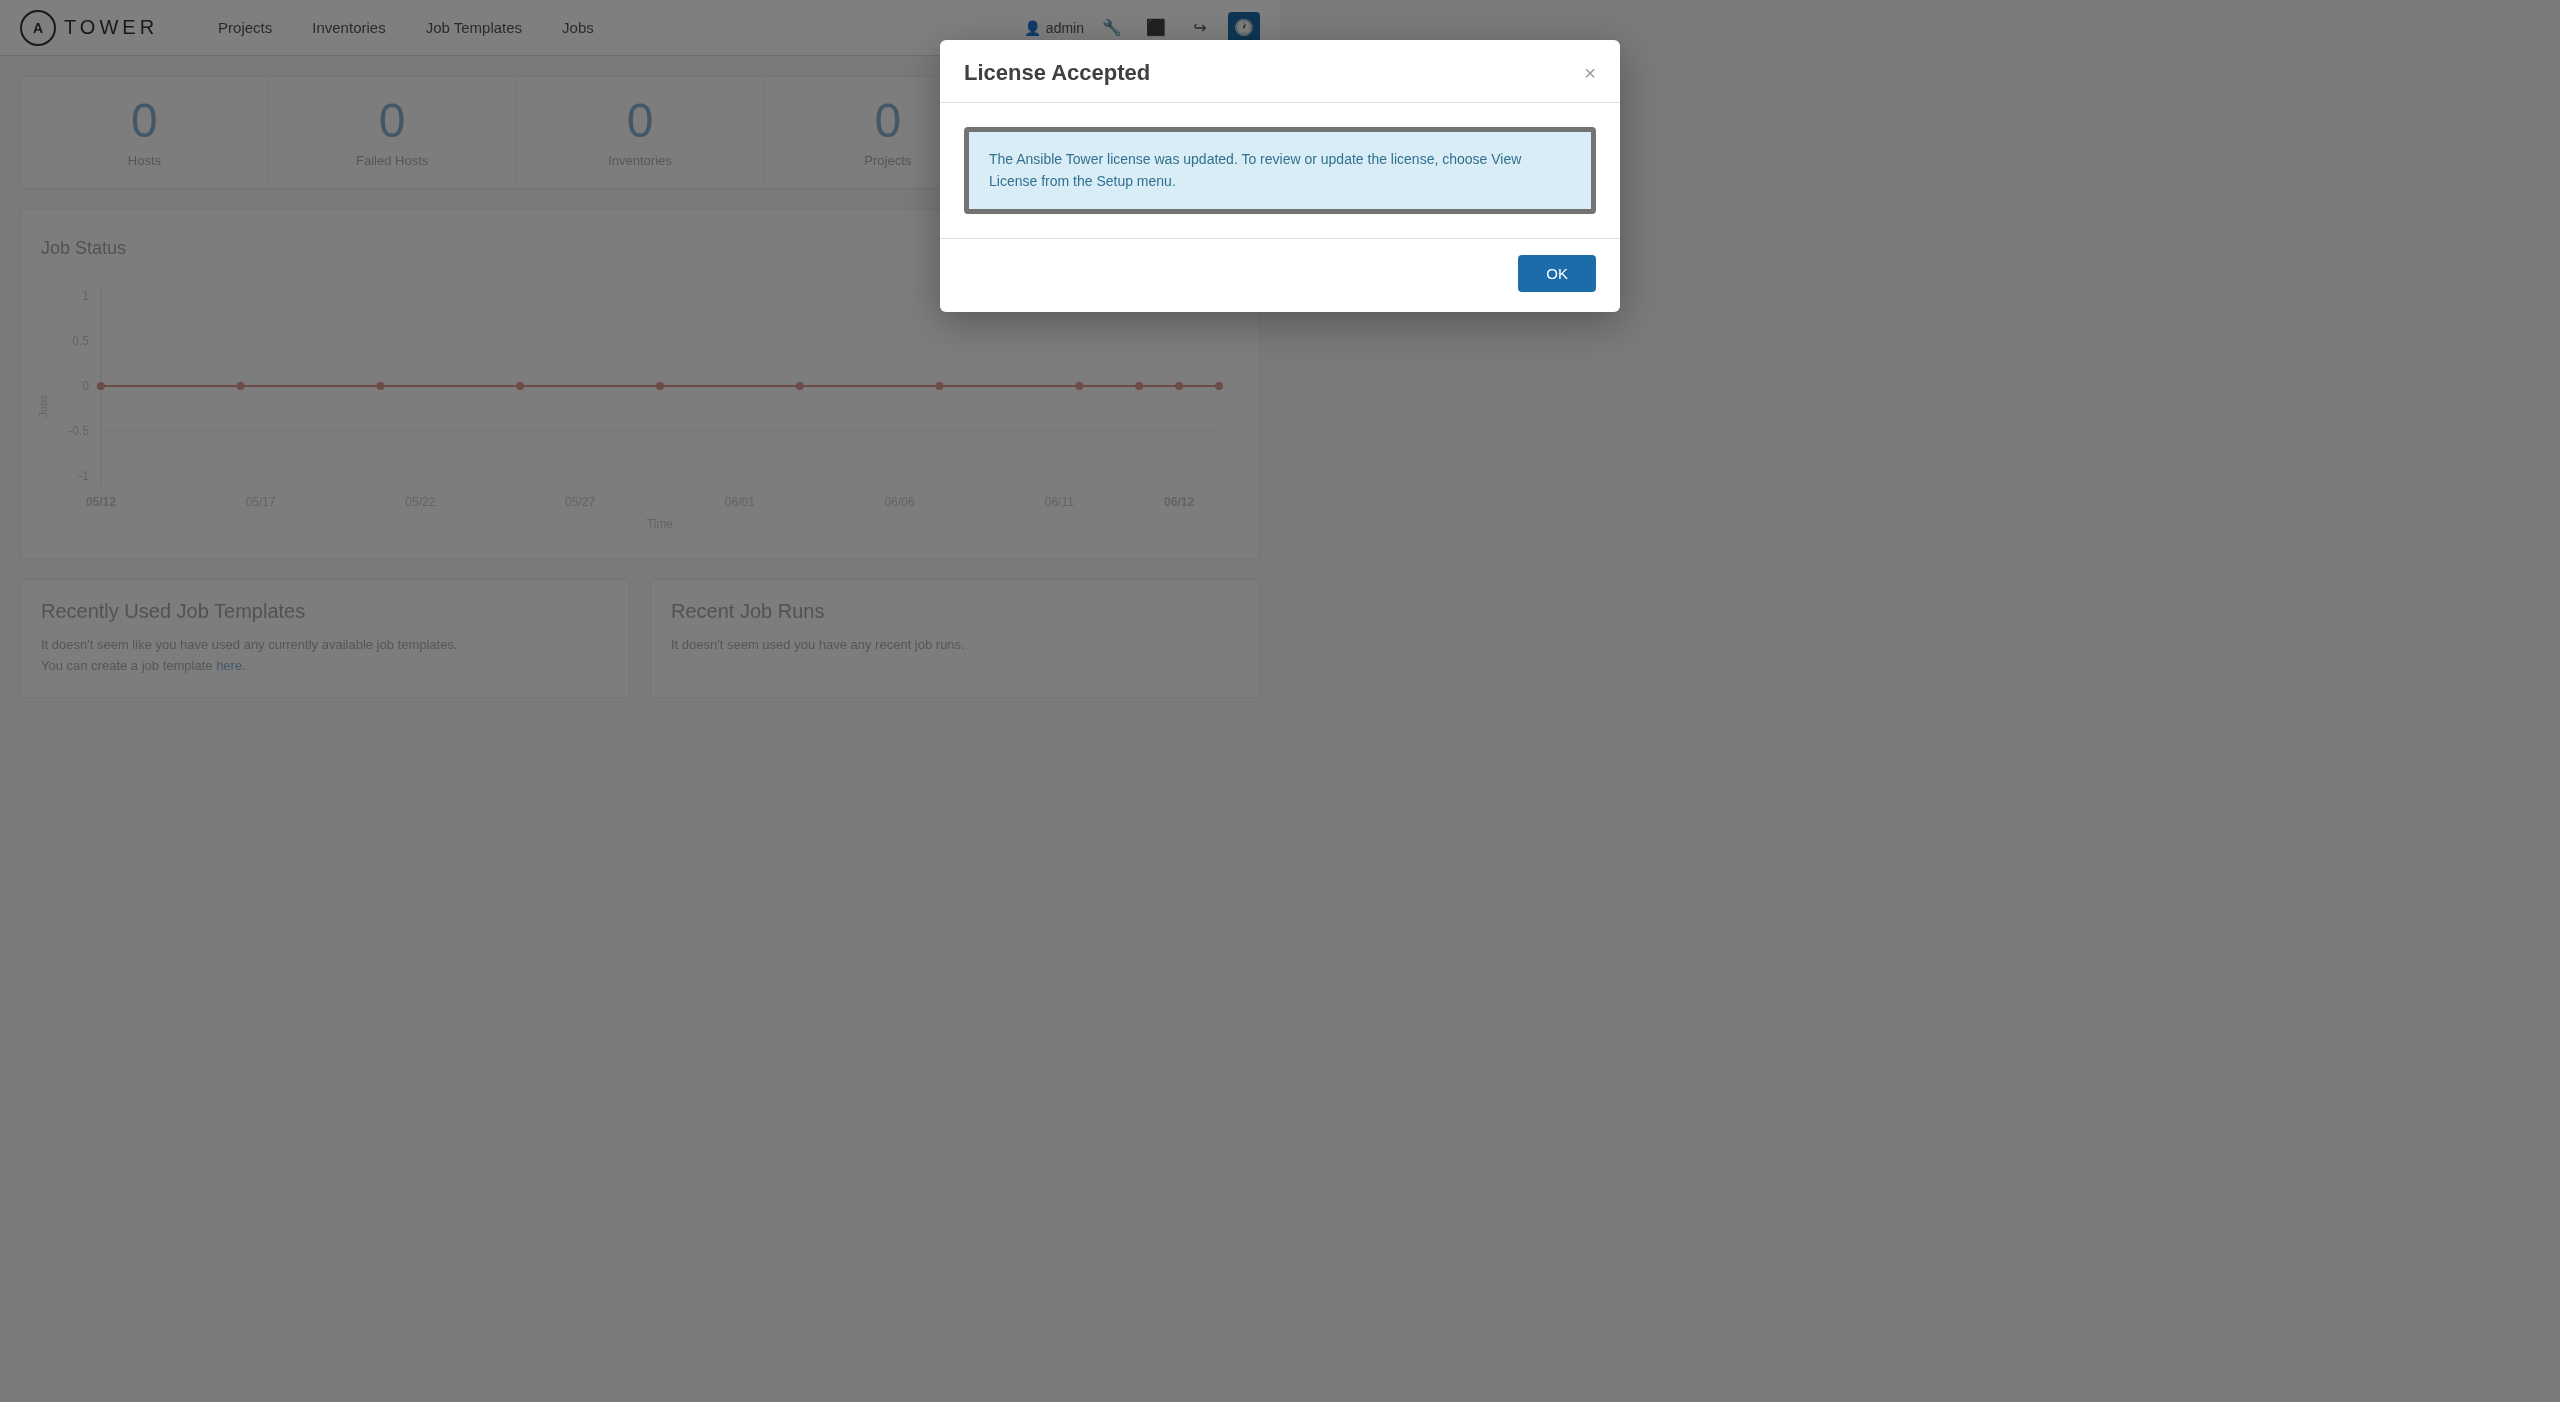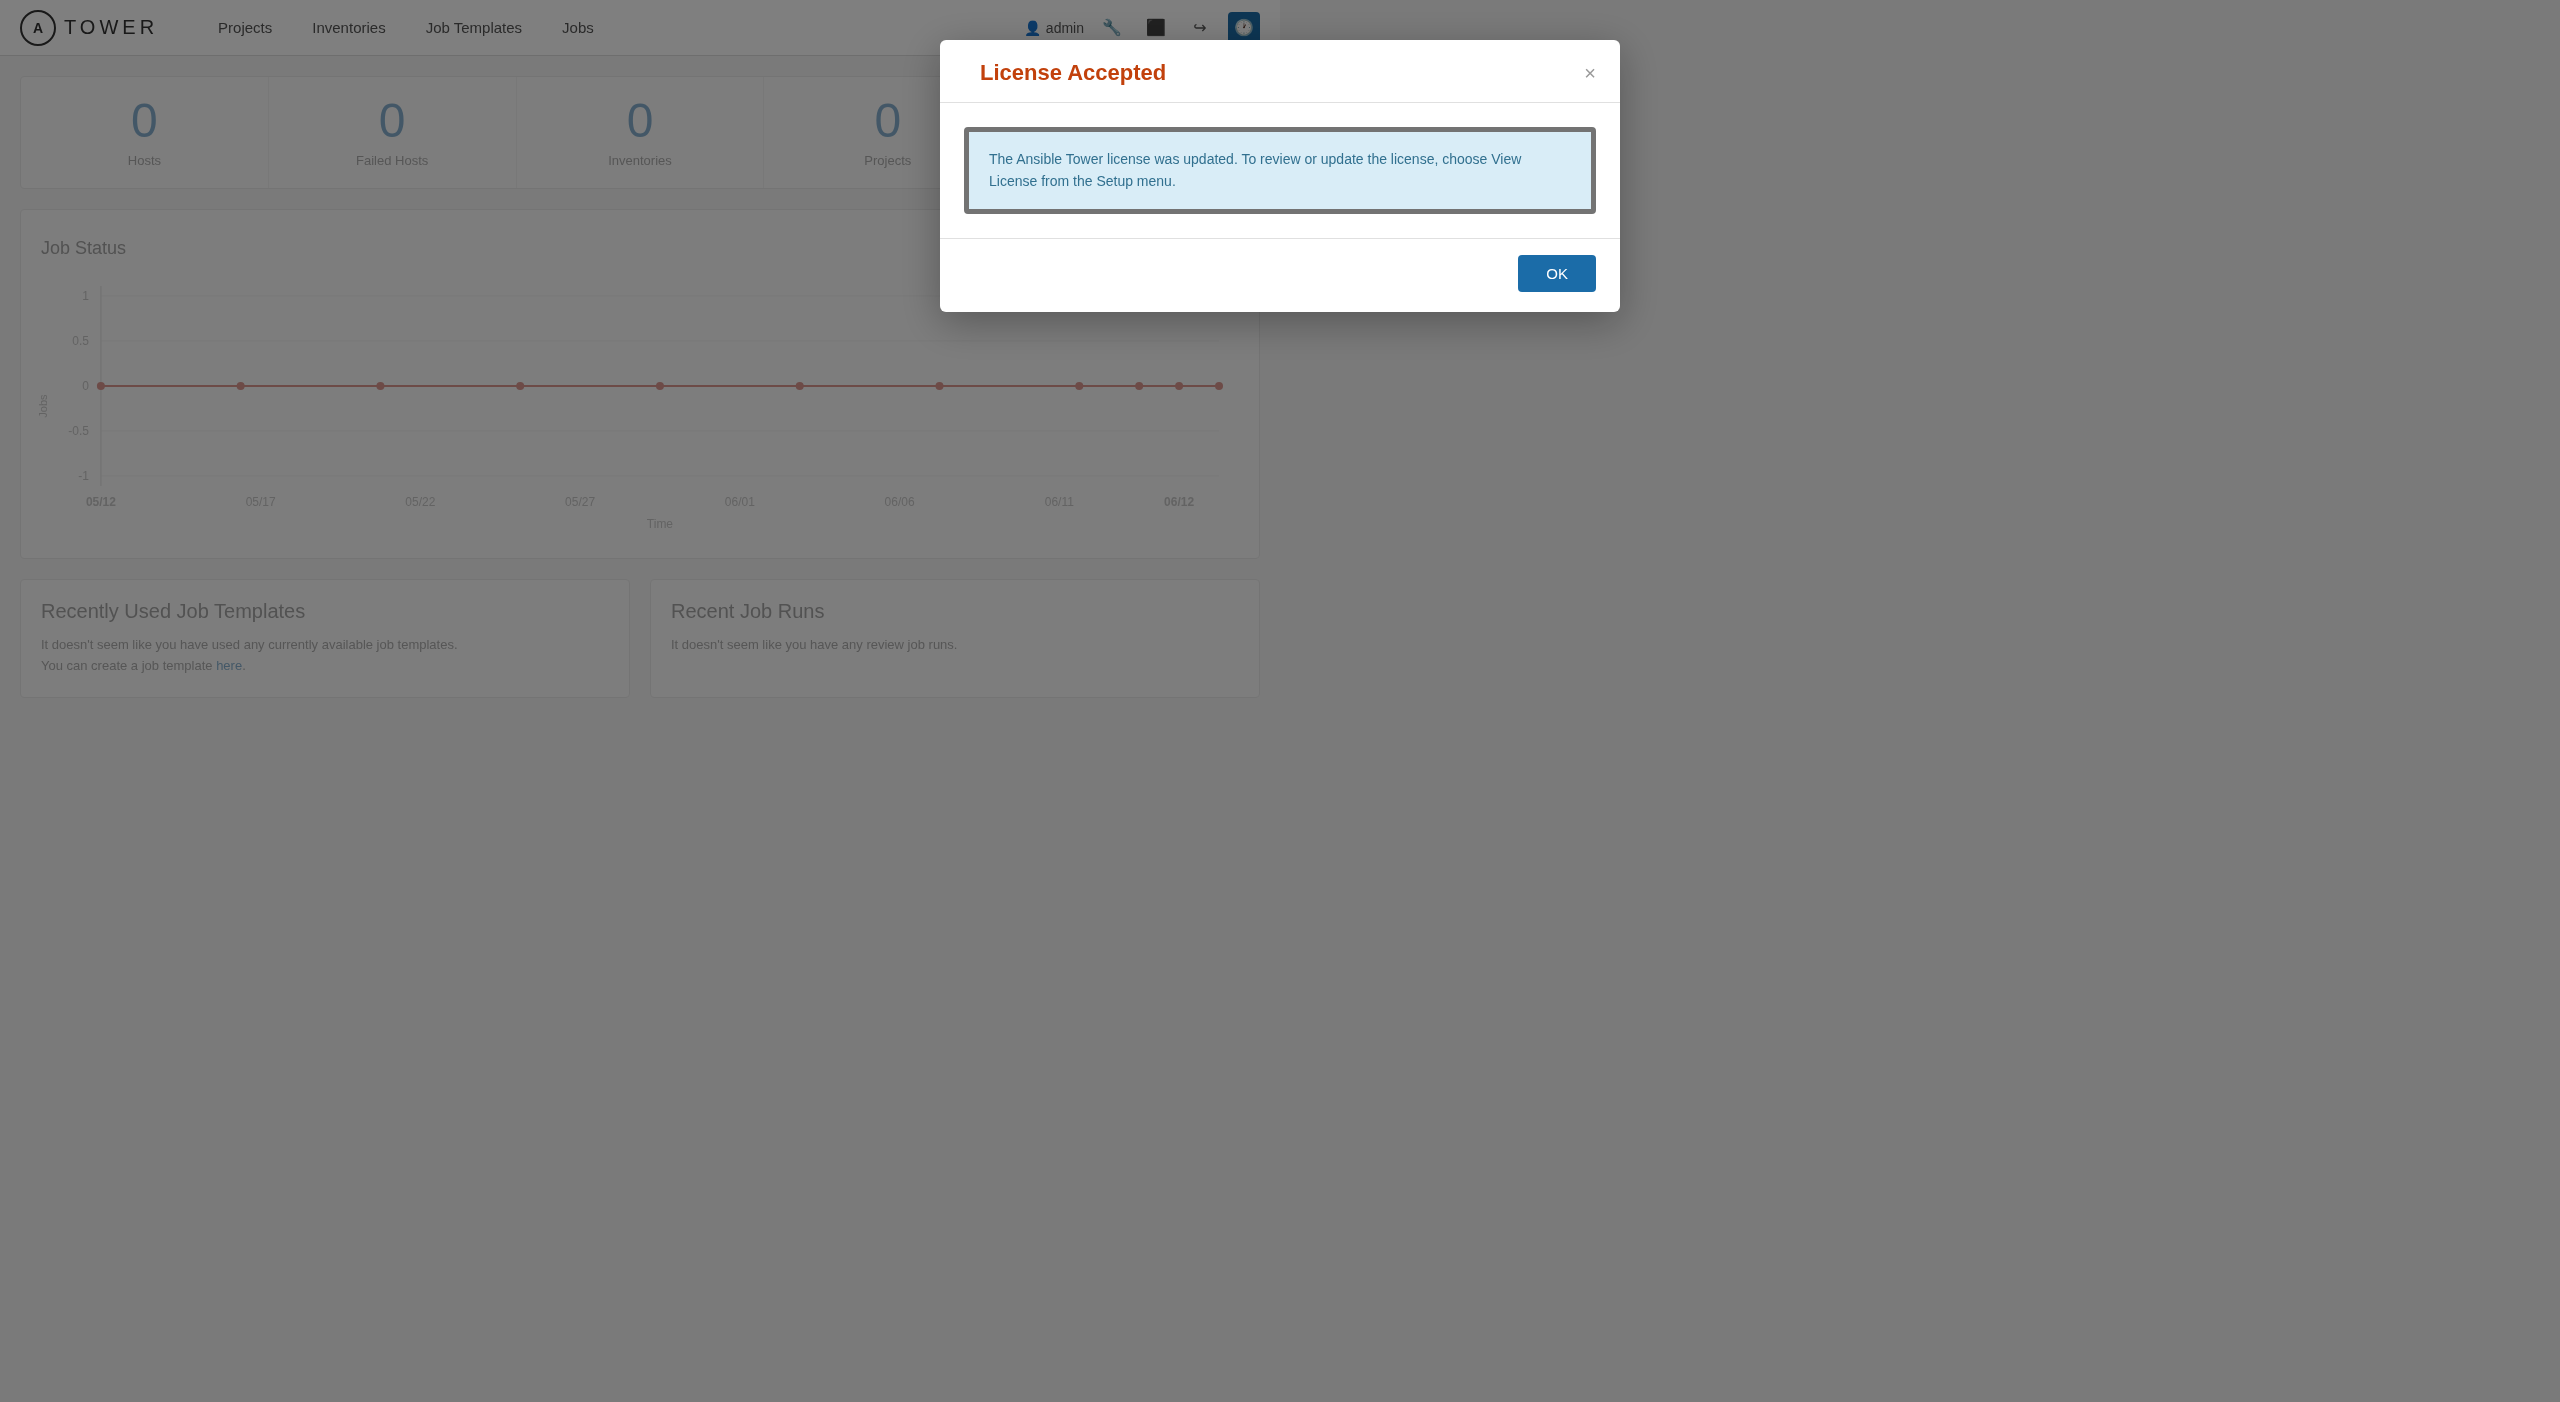--- a/index.html
+++ b/index.html
@@ -231,22 +231,21 @@
     .modal-header {
       padding: 20px 24px 16px;
       border-bottom: 1px solid #e0e0e0;
       display: flex;
       align-items: center;
       justify-content: space-between;
     }
     .modal-title {
       font-size: 22px;
       font-weight: 600;
-      color: #c2410c;
-      margin-left: 16px;
+      color: #404040;
     }
     .modal-close {
       font-size: 20px;
       color: #999;
       cursor: pointer;
       line-height: 1;
       background: none;
       border: none;
       padding: 0;
     }
@@ -412,21 +411,21 @@
   <div class="bottom-row">
     <div class="bottom-panel">
       <div class="panel-title">Recently Used Job Templates</div>
       <div class="panel-text">
         <span>It doesn't seem like you have used any currently available job templates.</span><br>
         <span>You can create a job template </span><a>here</a><span>.</span>
       </div>
     </div>
     <div class="bottom-panel">
       <div class="panel-title">Recent Job Runs</div>
-      <div class="panel-text">It doesn't seem like you have any review job runs.</div>
+      <div class="panel-text">It doesn't seem used you have any recent job runs.</div>
     </div>
   </div>
 </div>
 
 <div class="modal-overlay">
   <div class="modal">
     <div class="modal-header">
       <h2 class="modal-title">License Accepted</h2>
       <button class="modal-close">×</button>
     </div>

